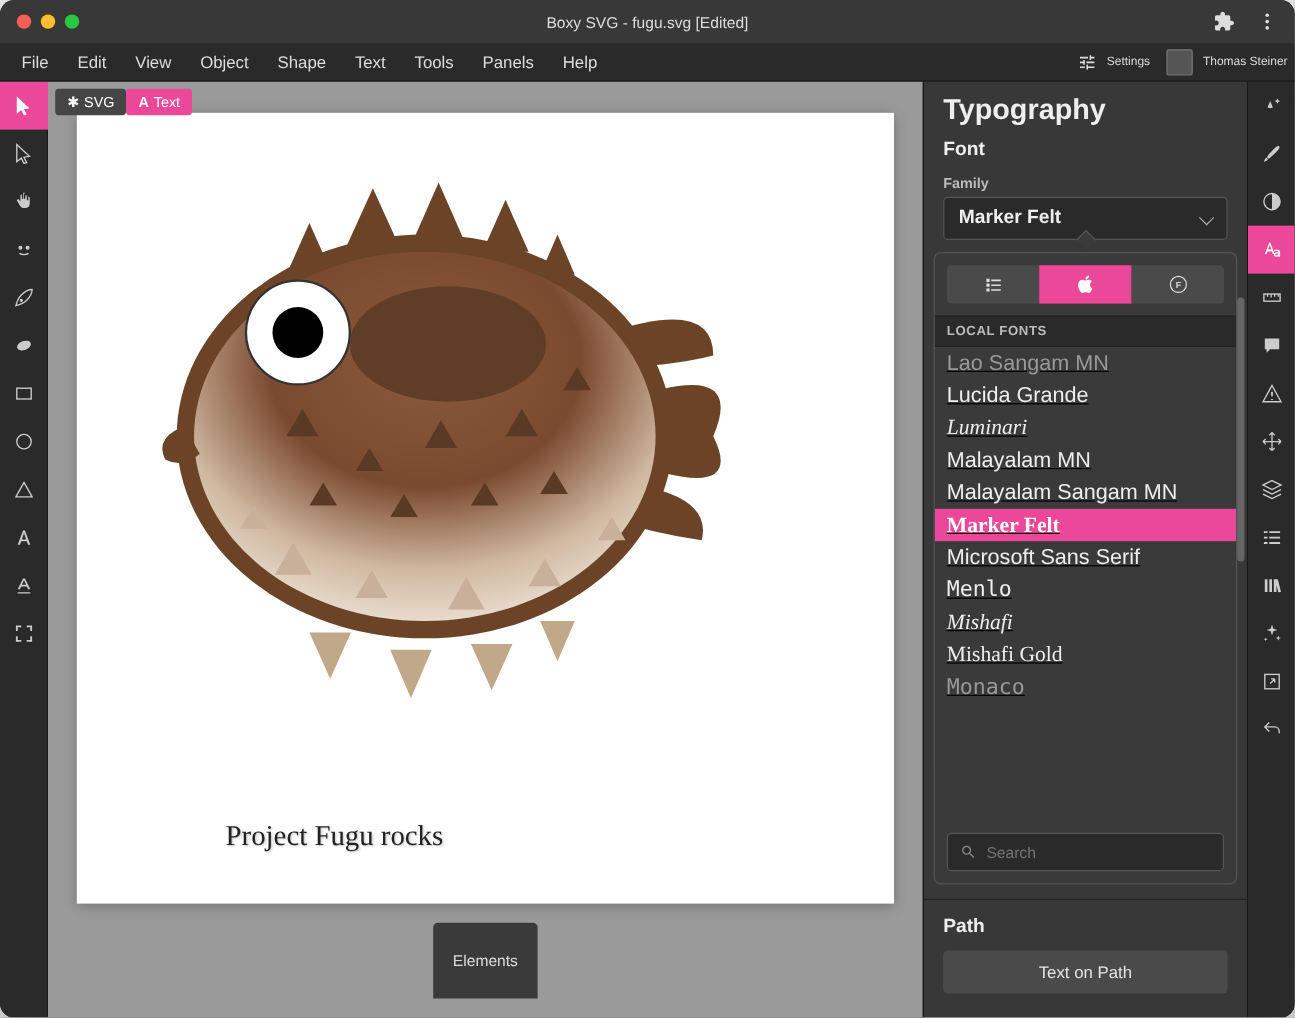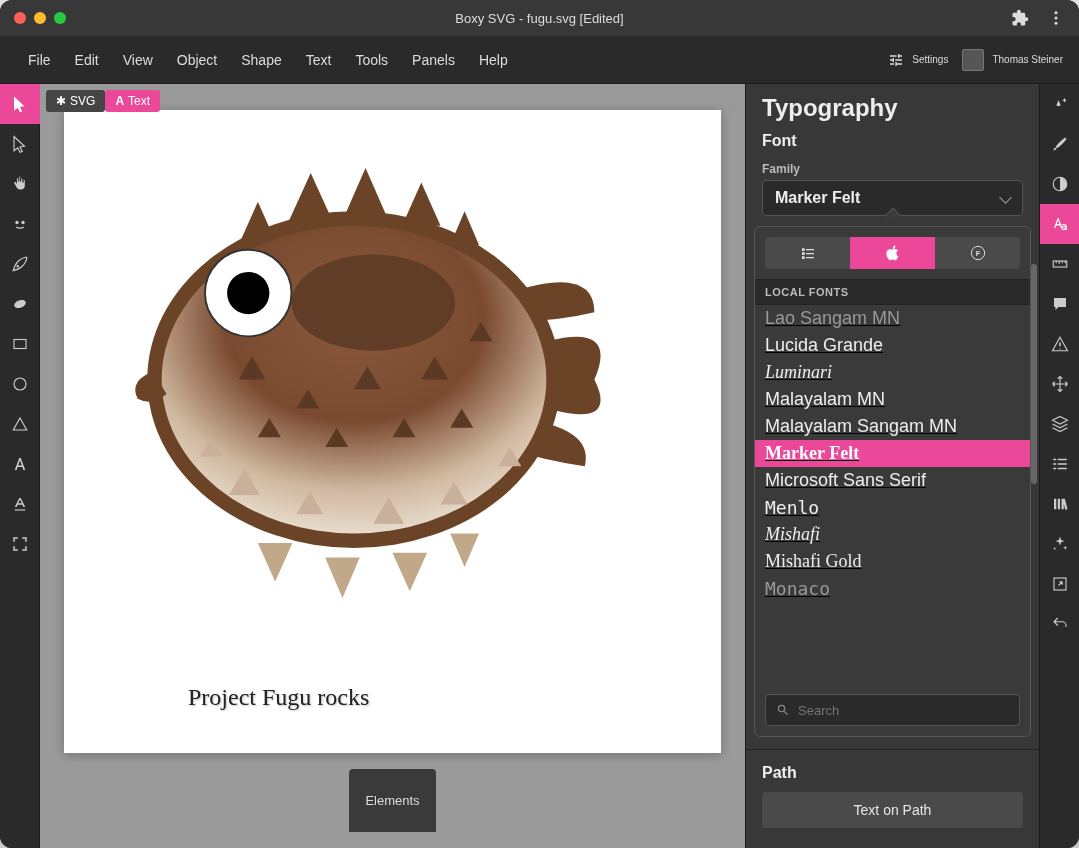--- a/index.html
+++ b/index.html
@@ -7,39 +7,39 @@
 .window { width: 1079px; height: 848px; background: #2a2a2a; border-radius: 12px; overflow: hidden; display: flex; flex-direction: column; box-shadow: 0 20px 60px rgba(0,0,0,0.4); position: relative; }
 .titlebar { height: 36px; background: #383838; display: flex; align-items: center; padding: 0 14px; position: relative; }
 .traffic { display: flex; gap: 8px; }
 .traffic span { width: 12px; height: 12px; border-radius: 50%; display: block; }
 .tl-close { background: #ff5f57; }
 .tl-min { background: #febc2e; }
 .tl-max { background: #28c840; }
 .title { position: absolute; left: 50%; transform: translateX(-50%); color: #ddd; font-size: 13px; font-weight: 500; }
 .title-icons { position: absolute; right: 14px; display: flex; gap: 18px; align-items: center; }
 .title-icons svg { width: 18px; height: 18px; fill: #ddd; }
-.menubar { height: 48px; background: #2a2a2a; border-bottom: 1px solid #1a1a1a; display: flex; align-items: center; padding: 0 16px; justify-content: space-between; }
+.menubar { height: 32px; background: #2a2a2a; border-bottom: 1px solid #1a1a1a; display: flex; align-items: center; padding: 0 6px; justify-content: space-between; }
 .menubar-left { display: flex; gap: 0; }
 .menu-item { color: #ddd; font-size: 14px; padding: 6px 12px; cursor: pointer; }
 .menubar-right { margin-left: auto; display: flex; align-items: center; gap: 14px; color: #ddd; font-size: 10px; }
 .settings-group { display: flex; align-items: center; gap: 8px; cursor: pointer; }
 .avatar { width: 22px; height: 22px; background: #555; border: 1px solid #777; border-radius: 2px; }
 .main { flex: 1; display: flex; overflow: hidden; }
 .left-toolbar { width: 40px; background: #2a2a2a; display: flex; flex-direction: column; border-right: 1px solid #1a1a1a; }
 .tool { width: 40px; height: 40px; display: flex; align-items: center; justify-content: center; cursor: pointer; color: #ccc; }
 .tool.active { background: #ec4899; color: #fff; }
 .tool svg { width: 18px; height: 18px; }
 .canvas-area { flex: 1; background: #9a9a9a; display: flex; flex-direction: column; position: relative; }
 .context-bar { position: absolute; top: 6px; left: 6px; display: flex; gap: 0; z-index: 5; }
 .ctx-chip { display: flex; align-items: center; gap: 4px; padding: 4px 10px; font-size: 12px; color: #fff; border-radius: 3px; }
 .ctx-svg { background: #454545; }
 .ctx-text { background: #ec4899; }
 .canvas { margin: 26px 24px 0 24px; flex: 1; background: #fff; box-shadow: 0 2px 10px rgba(0,0,0,0.25); position: relative; overflow: hidden; }
 .bottom-tab { align-self: center; margin: 16px 0; background: #3a3a3a; color: #ddd; padding: 24px 16px; border-radius: 4px 4px 0 0; font-size: 13px; }
-.right-panel { width: 294px; background: #383838; display: flex; flex-direction: column; border-left: 1px solid #1a1a1a; overflow: hidden; position: relative; }
+.right-panel { width: 270px; background: #383838; display: flex; flex-direction: column; border-left: 1px solid #1a1a1a; overflow: hidden; position: relative; }
 .panel-title { color: #eee; font-size: 24px; font-weight: 600; padding: 10px 16px 4px 16px; }
 .section-title { color: #eee; font-size: 16px; font-weight: 600; padding: 6px 16px; }
 .field-label { color: #bbb; font-size: 12px; font-weight: 600; padding: 6px 16px 4px 16px; }
 .font-select { margin: 0 16px; background: #2a2a2a; border: 1px solid #555; border-radius: 4px; height: 36px; display: flex; align-items: center; padding: 0 12px; color: #eee; font-size: 16px; font-weight: 600; cursor: pointer; position: relative; font-family: "Marker Felt", "Comic Sans MS", cursive; }
 .font-select::after { content: ""; position: absolute; right: 12px; width: 8px; height: 8px; border-right: 1.5px solid #aaa; border-bottom: 1.5px solid #aaa; transform: rotate(45deg); top: 12px; }
 .dropdown { margin: 10px 8px 0 8px; background: #3a3a3a; border: 1px solid #555; border-radius: 6px; display: flex; flex-direction: column; overflow: hidden; flex: 1; min-height: 0; }
 .dd-caret { position: absolute; top: -6px; left: 50%; transform: translateX(-50%); width: 12px; height: 12px; background: #3a3a3a; border-left: 1px solid #555; border-top: 1px solid #555; transform: translateX(-50%) rotate(45deg); }
 .dd-wrap { position: relative; }
 .dd-tabs { display: flex; gap: 0; padding: 10px 10px; }
 .dd-tab { flex: 1; height: 32px; display: flex; align-items: center; justify-content: center; background: #4a4a4a; cursor: pointer; color: #ddd; }

